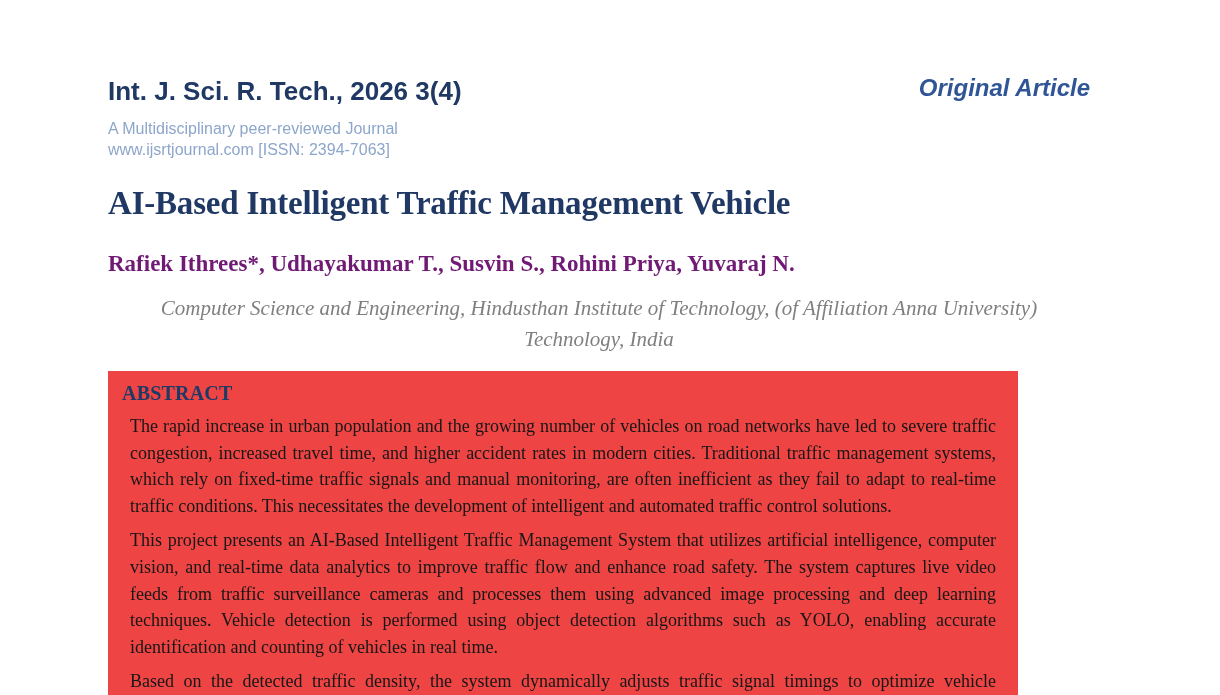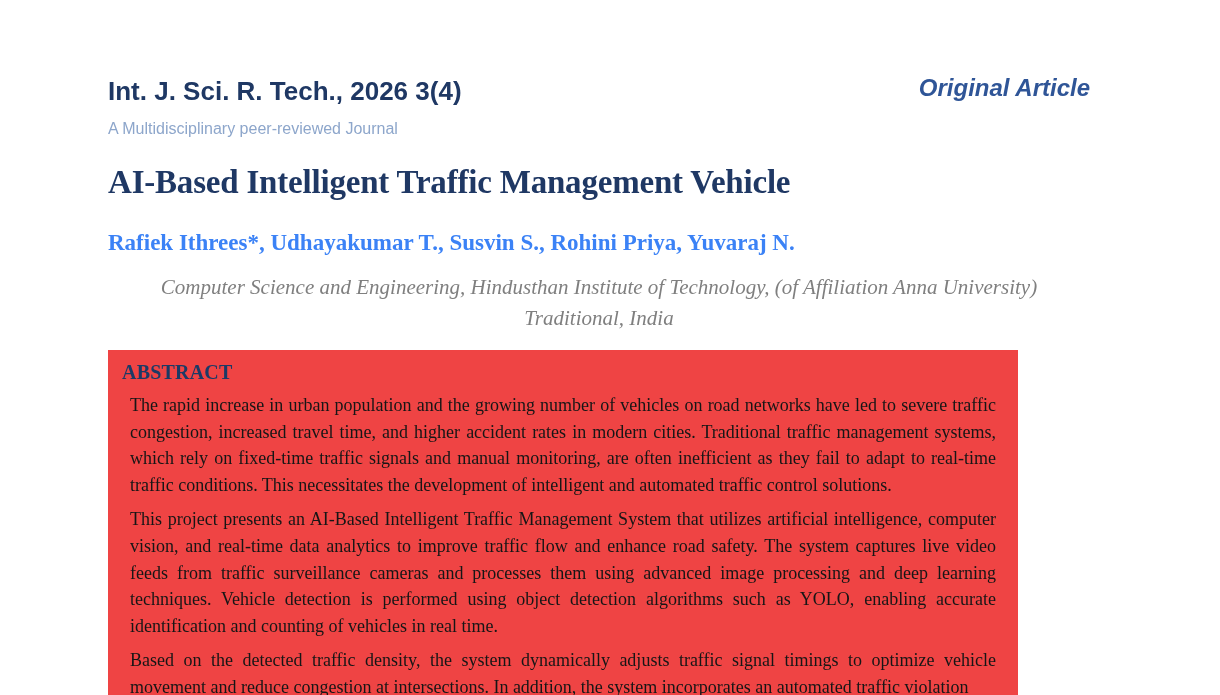--- a/index.html
+++ b/index.html
@@ -63,21 +63,21 @@
     line-height: 36px;
     color: #1f3864;
     margin: 25px 0 0 0;
     letter-spacing: -0.2px;
     white-space: nowrap;
   }
   .article-authors {
     font-size: 23px;
     font-weight: 700;
     line-height: 28px;
-    color: #3b82f6;
+    color: #701a75;
     margin: 29px 0 0 0;
     white-space: nowrap;
   }
   .affiliation {
     font-size: 21px;
     font-style: italic;
     line-height: 31px;
     color: #7f7f7f;
     margin: 15px 0 0 0;
     text-align: center;
@@ -109,31 +109,32 @@
 </head>
 <body>
 
 <div class="page">
   <div class="content">
 
     <header class="masthead">
       <div class="masthead-left">
         <div class="journal-name">Int. J. Sci. R. Tech., 2026 3(4)</div>
         <div class="journal-subtitle">A Multidisciplinary peer-reviewed Journal</div>
+        <div class="journal-website">www.ijsrtjournal.com [ISSN: 2394-7063]</div>
       </div>
       <div class="article-type">Original Article</div>
     </header>
 
     <h1 class="article-title">AI-Based Intelligent Traffic Management Vehicle</h1>
 
     <h2 class="article-authors">Rafiek Ithrees*, Udhayakumar T., Susvin S., Rohini Priya, Yuvaraj N.</h2>
 
     <p class="affiliation">
       <span>Computer Science and Engineering, Hindusthan Institute of Technology, (of Affiliation Anna University)</span>
-      <span>Traditional, India</span>
+      <span>Technology, India</span>
     </p>
 
     <section class="abstract">
       <h3 class="abstract-heading">ABSTRACT</h3>
       <p class="abstract-para">The rapid increase in urban population and the growing number of vehicles on road networks have led to severe traffic congestion, increased travel time, and higher accident rates in modern cities. Traditional traffic management systems, which rely on fixed-time traffic signals and manual monitoring, are often inefficient as they fail to adapt to real-time traffic conditions. This necessitates the development of intelligent and automated traffic control solutions.</p>
       <p class="abstract-para">This project presents an AI-Based Intelligent Traffic Management System that utilizes artificial intelligence, computer vision, and real-time data analytics to improve traffic flow and enhance road safety. The system captures live video feeds from traffic surveillance cameras and processes them using advanced image processing and deep learning techniques. Vehicle detection is performed using object detection algorithms such as YOLO, enabling accurate identification and counting of vehicles in real time.</p>
       <p class="abstract-para">Based on the detected traffic density, the system dynamically adjusts traffic signal timings to optimize vehicle movement and reduce congestion at intersections. In addition, the system incorporates an automated traffic violation</p>
     </section>
 
   </div>

